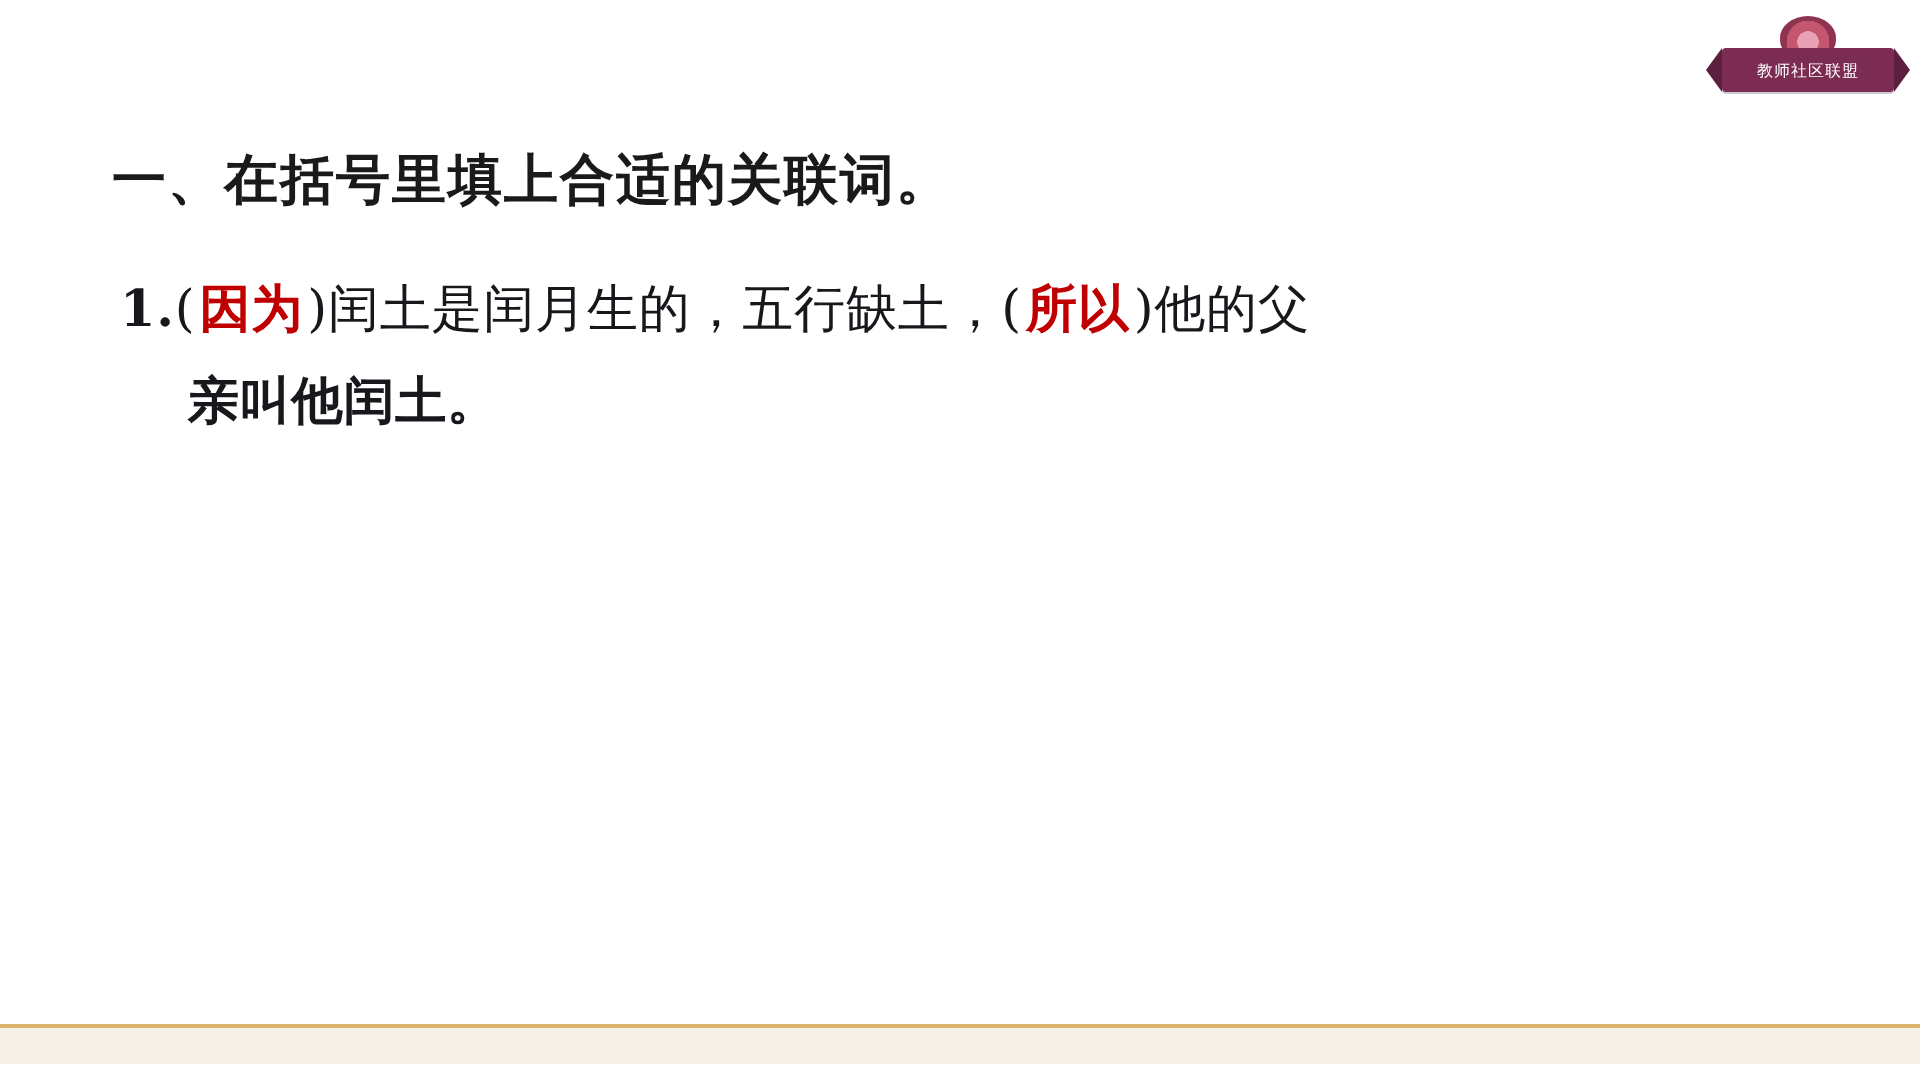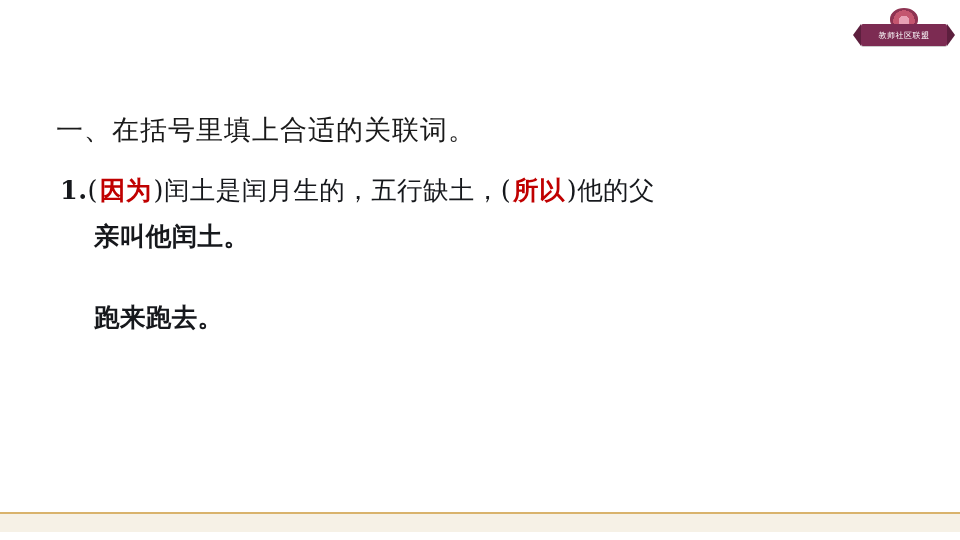--- a/index.html
+++ b/index.html
@@ -82,37 +82,35 @@
     border-radius: 50% 50% 45% 45%;
     border: 1px solid #8e3352;
   }
 
   
   .heading {
     position: absolute;
     top: 72px;
     left: 56px;
     font-size: 27px;
-    font-weight: normal;
+    font-weight: bold;
     color: #1a1a1a;
     letter-spacing: 1px;
     font-family: "DejaVu Sans", "Liberation Sans", sans-serif;
-    margin-top: 40px;
   }
 
   
   .qlist {
     position: absolute;
     top: 132px;
     left: 60px;
     right: 50px;
   }
   .qitem {
     margin-bottom: 4px;
-    margin-top: 35px;
   }
   .qline {
     font-size: 25.5px;
     line-height: 46px;
     color: #16181c;
     white-space: pre-wrap;
     letter-spacing: 0.4px;
   }
   .qline.indent {
     padding-left: 34px;
@@ -165,21 +163,20 @@
   <div class="heading">一、在括号里填上合适的关联词。</div>
 
   <div class="qlist">
       <div class="qitem">
         <div class="qline"><span class="num">1.</span><span class="paren">(</span><span class="ans">因为</span><span class="paren">)闰土是闰月生的，五行缺土，(</span><span class="ans">所以</span><span class="paren">)他的父</span></div>
         <div class="qline indent"><span class="paren">亲叫他闰土。</span></div>
       </div>
       <div class="qitem">
       </div>
       <div class="qitem">
-        <div class="qline indent"><span class="paren">跑来跑去。</span></div>
       </div>
     </div>
 
   <div class="bottom-band">
     <div class="bottom-band-inner"></div>
   </div>
 
 </div>
 
 </body></html>

